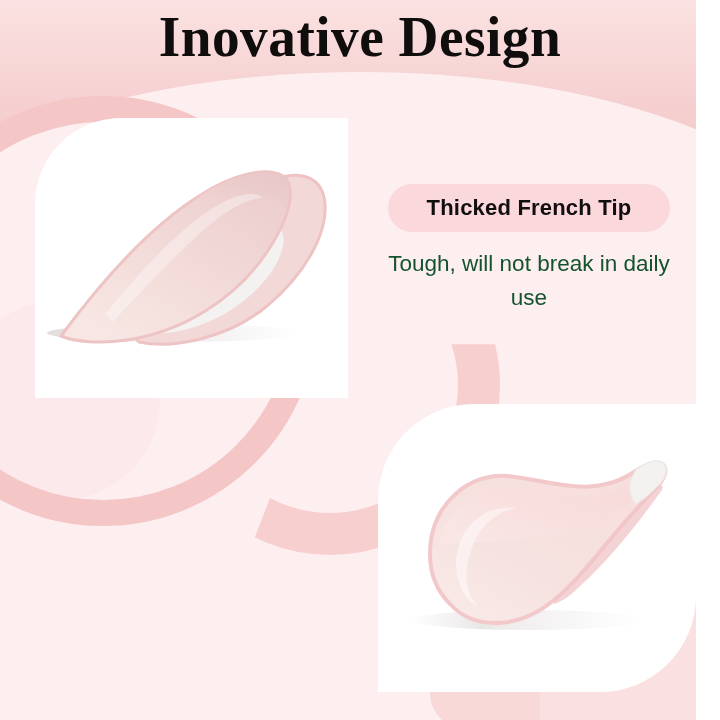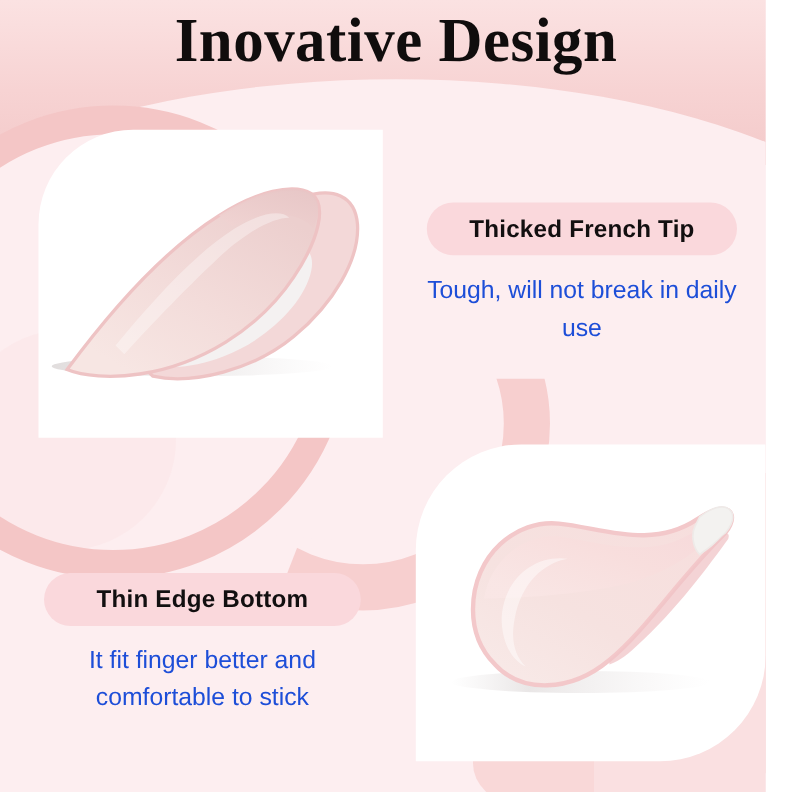--- a/index.html
+++ b/index.html
@@ -171,21 +171,21 @@
   }
   .pill-edge {
     left: 40px;
     top: 521px;
     width: 288px;
     height: 48px;
   }
   .desc {
     position: absolute;
     text-align: center;
-    color: #1d4ed8;
+    color: #14532d;
     font-size: 22.5px;
     line-height: 34px;
     font-weight: normal;
   }
   .desc-tip {
     left: 379px;
     top: 247px;
     width: 300px;
   }
   .desc-edge {
@@ -249,24 +249,20 @@
       <path d="M70,196 C100,160 140,114 178,90 C200,76 220,72 228,80
                C212,80 188,94 164,116 C130,148 96,184 78,204 Z" fill="#ffffff" opacity="0.35"></path>
     </svg>
   </div>
 
   <div class="pill pill-tip">
     <span>Thicked French Tip</span>
   </div>
   <div class="desc desc-tip">Tough, will not break in daily use</div>
 
-  <div class="pill pill-edge">
-    <span>Thin Edge Bottom</span>
-  </div>
-  <div class="desc desc-edge">It fit finger better and comfortable to stick</div>
 
   <div class="card card-bottom"></div>
   <div class="nail-bottom-wrap">
     <svg width="318" height="288" viewBox="0 0 318 288">
       <defs>
         <linearGradient id="gBotBody" x1="0.1" y1="0.95" x2="0.85" y2="0.05">
           <stop offset="0%" stop-color="#f8e9e7"></stop>
           <stop offset="40%" stop-color="#f6e2e0"></stop>
           <stop offset="100%" stop-color="#f7dedd"></stop>
         </linearGradient>

